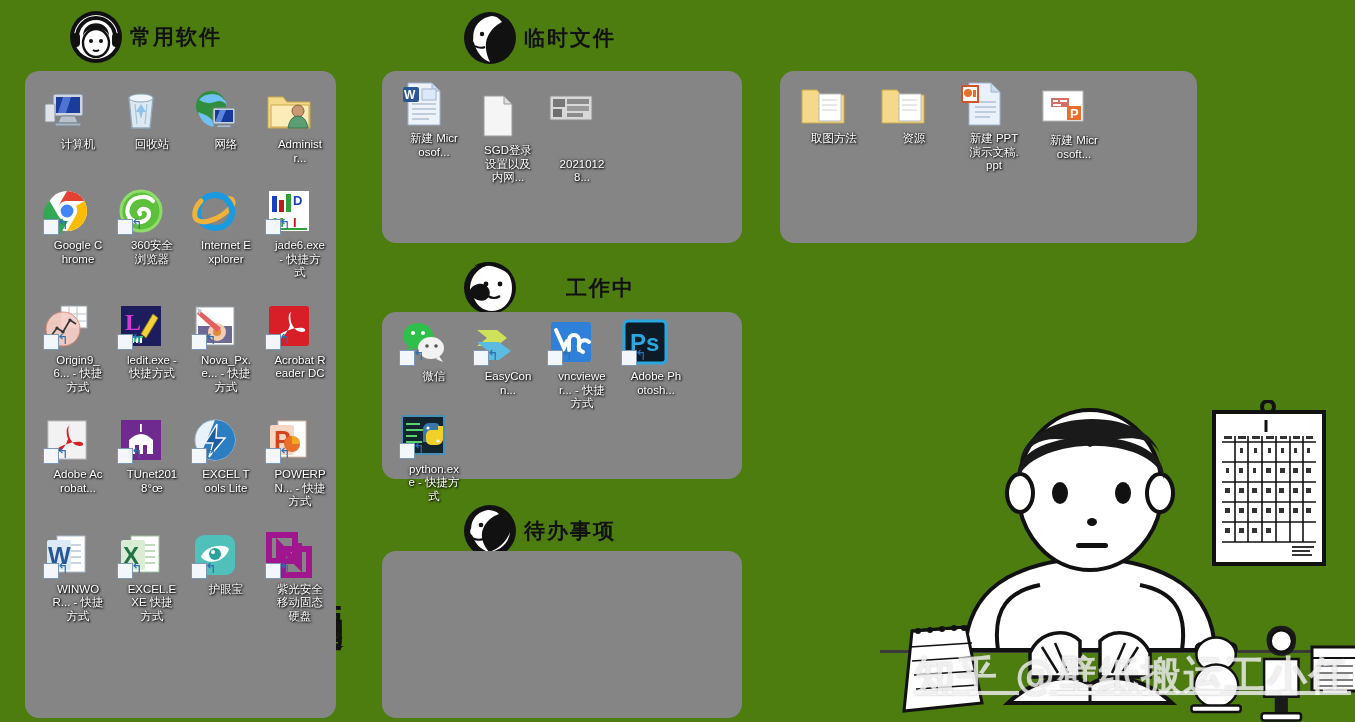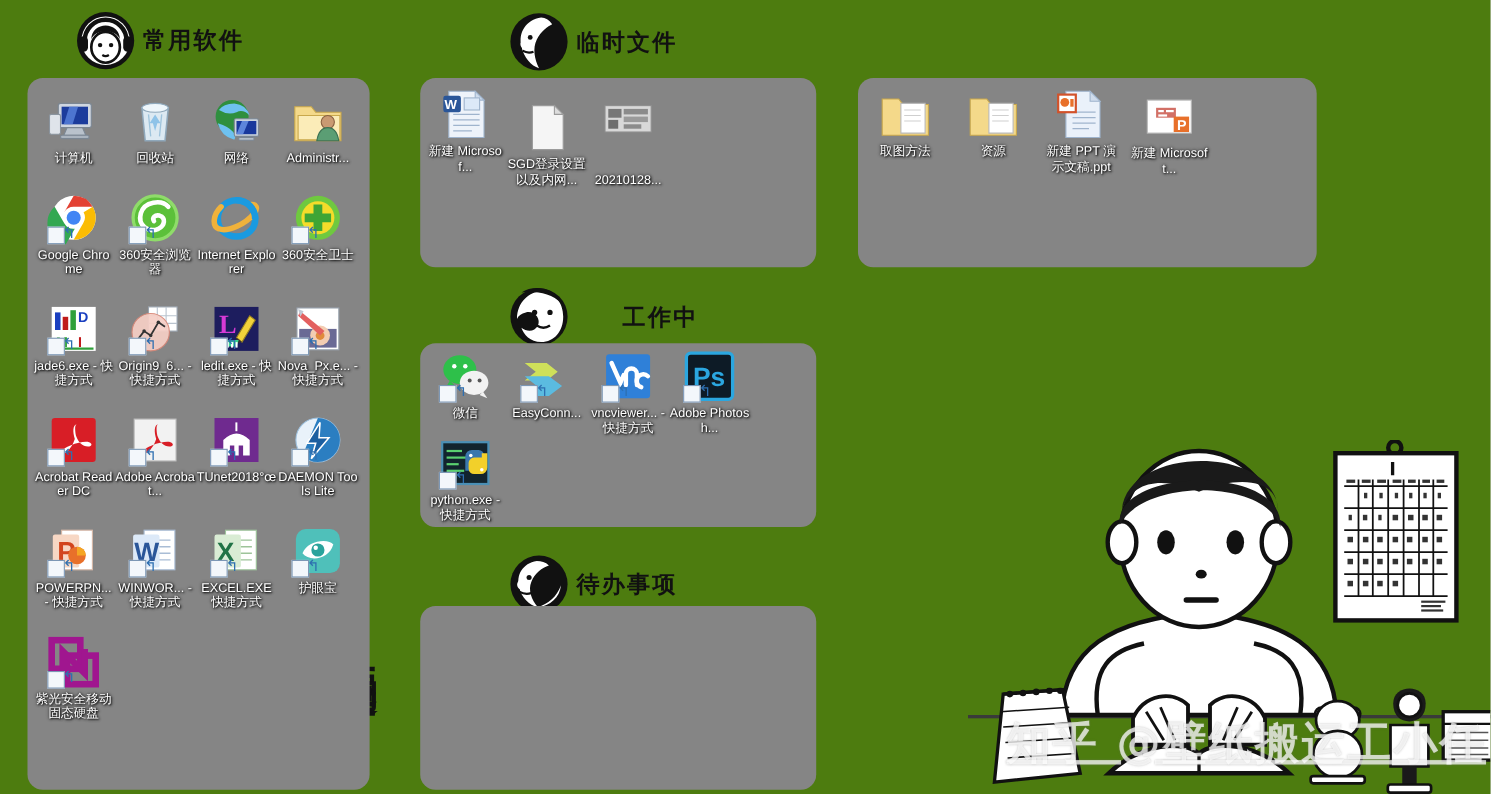--- a/index.html
+++ b/index.html
@@ -34,21 +34,21 @@
   .icon-grid { position: absolute; display: flex; flex-wrap: wrap; }
   .desk-icon {
     width: 74px;
     display: flex; flex-direction: column; align-items: center;
     text-align: center;
   }
   .icon-art { position: relative; width: 48px; height: 48px; margin-bottom: 4px; }
   .icon-label {
     font-size: 11.5px; line-height: 13.5px; color: #fff;
     text-shadow: 0 0 3px #000, 1px 1px 2px #000;
-    word-break: break-all; max-width: 74px;
+    word-break: break-all; max-width: 74px; margin-left: 22px;
   }
   .shortcut-arrow {
     position: absolute; left: 0; bottom: 0; width: 16px; height: 16px;
     background: #f3f7fb; border: 1px solid #7c97b5;
   }
   .shortcut-arrow::after {
     content: "↱"; position: absolute; left: 1px; top: -4px;
     font-size: 14px; color: #2e6fb0; transform: scaleX(-1) translateX(-12px);
   }
 
@@ -332,31 +332,20 @@
     <div class="desk-icon">
       <div class="icon-art">
         <svg viewBox="0 0 48 48" width="48" height="48">
           <path d="M24 8 C34 8 41 16 41 25 C41 34 34 41 24 41 C14 41 7 34 7 25 C7 16 14 8 24 8Z" fill="none" stroke="#1a9ae0" stroke-width="6"></path>
           <path d="M10 14 C2 22 2 32 8 34 C16 37 32 30 40 20 C44 15 42 11 36 12" fill="none" stroke="#f0b23b" stroke-width="5" stroke-linecap="round"></path>
           <path d="M24 8 C34 8 41 16 41 25" fill="none" stroke="#1a9ae0" stroke-width="6"></path>
         </svg>
       </div>
       <span class="icon-label">Internet Explorer</span>
     </div>
-    <div class="desk-icon">
-      <div class="icon-art">
-        <svg viewBox="0 0 48 48" width="48" height="48">
-          <circle cx="24" cy="24" r="20" fill="#6fc93f"></circle>
-          <circle cx="24" cy="24" r="15" fill="#f5dc2a"></circle>
-          <path d="M20 12 h8 v8 h8 v8 h-8 v8 h-8 v-8 h-8 v-8 h8Z" fill="#3fa535"></path>
-        </svg>
-        <span class="shortcut-arrow"></span>
-      </div>
-      <span class="icon-label">360安全卫士</span>
-    </div>
 
     <div class="desk-icon">
       <div class="icon-art">
         <svg viewBox="0 0 48 48" width="48" height="48">
           <rect x="4" y="4" width="40" height="40" fill="#fff"></rect>
           <rect x="7" y="9" width="5" height="16" fill="#1a3fc0"></rect>
           <rect x="14" y="13" width="5" height="12" fill="#c01a1a"></rect>
           <rect x="21" y="7" width="5" height="18" fill="#2fa03a"></rect>
           <text x="28" y="18" font-size="13" font-weight="700" fill="#1a3fc0" font-family="'Liberation Sans',sans-serif">D</text>
           <text x="8" y="40" font-size="13" font-weight="700" fill="#2fa03a" font-family="'Liberation Sans',sans-serif">M</text>
@@ -456,21 +445,21 @@
     </div>
     <div class="desk-icon">
       <div class="icon-art">
         <svg viewBox="0 0 48 48" width="48" height="48">
           <circle cx="24" cy="24" r="20" fill="#e9f2fa" stroke="#9fc2e0"></circle>
           <path d="M24 4 a20 20 0 0 1 0 40 a20 20 0 0 1 -14 -6Z" fill="#2b7ec1"></path>
           <path d="M26 8 L14 27 h8 l-4 14 L34 22 h-9Z" fill="#1c5fa0" stroke="#fff" stroke-width="1.4"></path>
         </svg>
         <span class="shortcut-arrow"></span>
       </div>
-      <span class="icon-label">DAEMON Tools Lite</span>
+      <span class="icon-label">EXCEL Tools Lite</span>
     </div>
 
     <div class="desk-icon">
       <div class="icon-art">
         <svg viewBox="0 0 48 48" width="48" height="48">
           <rect x="13" y="5" width="28" height="36" fill="#fff" stroke="#d6b7a6"></rect>
           <rect x="5" y="9" width="24" height="30" rx="2" fill="#f7d7c4"></rect>
           <text x="9" y="33" font-size="25" font-weight="700" fill="#d2451e" font-family="'Liberation Sans',sans-serif">P</text>
           <circle cx="27" cy="28" r="8" fill="#e8702a"></circle>
           <path d="M27 20 a8 8 0 0 1 8 8 h-8Z" fill="#f5a623"></path>

